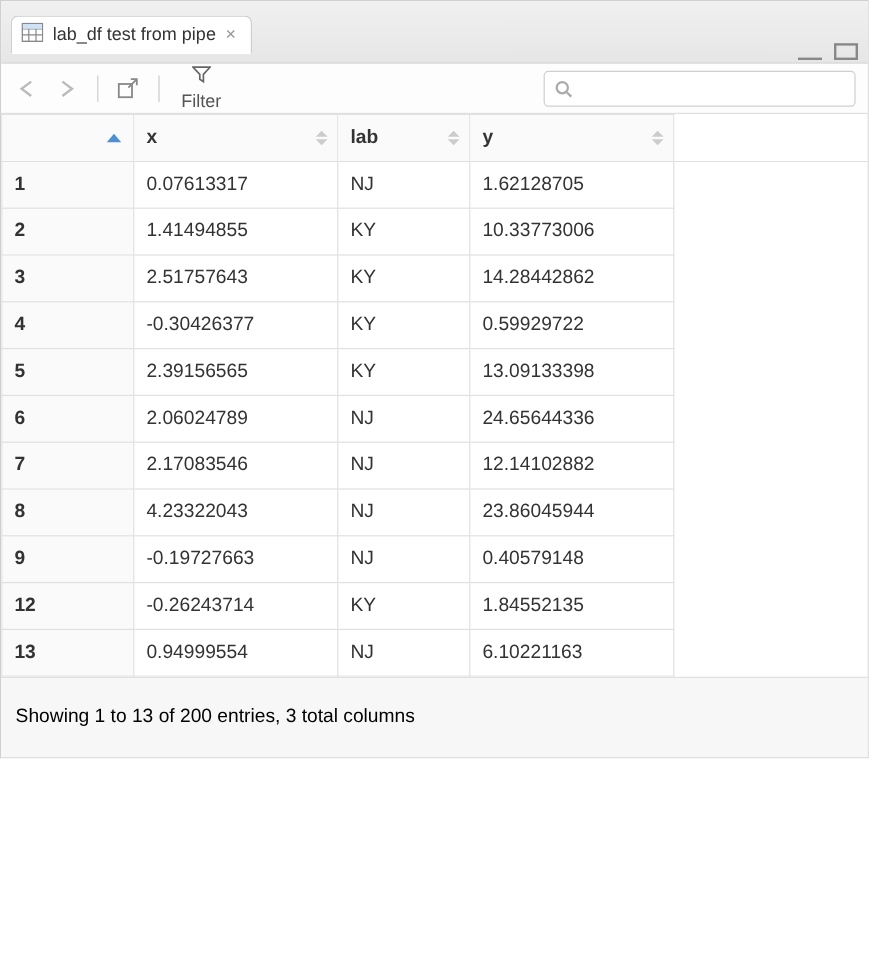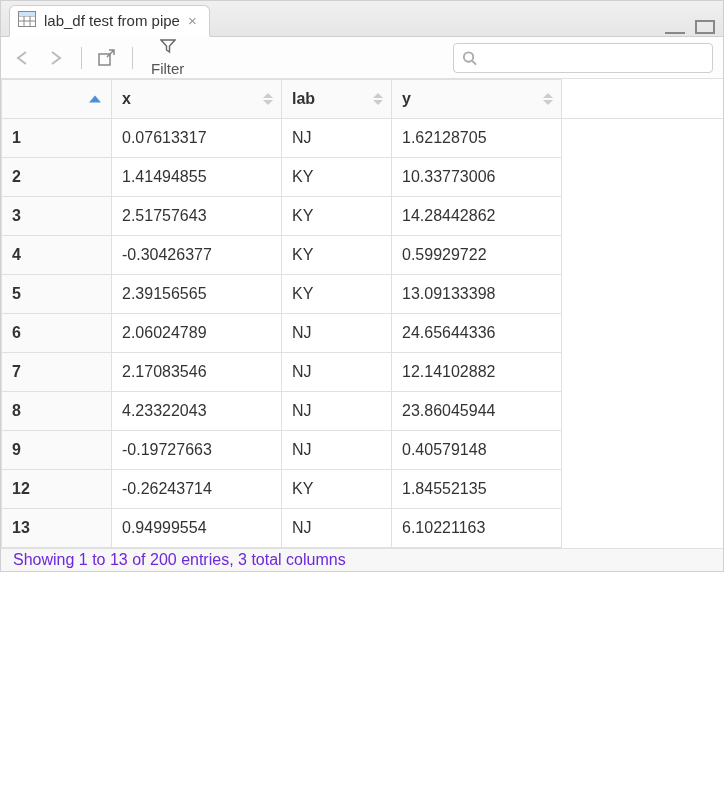--- a/index.html
+++ b/index.html
@@ -13,21 +13,21 @@
   }
   .panel {
     border: 1px solid #d0d0d0;
     background: #fff;
   }
   .tabbar {
     display: flex;
     align-items: center;
     background: linear-gradient(#f0f0f0, #e6e6e6);
     border-bottom: 1px solid #cfcfcf;
-    height: 36px;
+    height: 52px;
     position: relative;
   }
   .tab {
     display: flex;
     align-items: center;
     gap: 8px;
     background: #fff;
     border: 1px solid #cfcfcf;
     border-bottom: 1px solid #fff;
     border-radius: 6px 6px 0 0;
@@ -171,22 +171,22 @@
     right: 10px;
     top: 50%;
     transform: translateY(-50%);
     width: 0; height: 0;
     border-left: 6px solid transparent;
     border-right: 6px solid transparent;
     border-bottom: 7px solid #4a90d9;
   }
 
   .status {
-    padding: 2px 12px;
-    color: #6d28d9;
+    padding: 24px 12px;
+    color: #000000;
     background: #f7f7f7;
     border-top: 1px solid #e0e0e0;
     font-size: 16px;
   }
 
   .icon-table {
     display: inline-block;
     vertical-align: middle;
   }
 </style>

